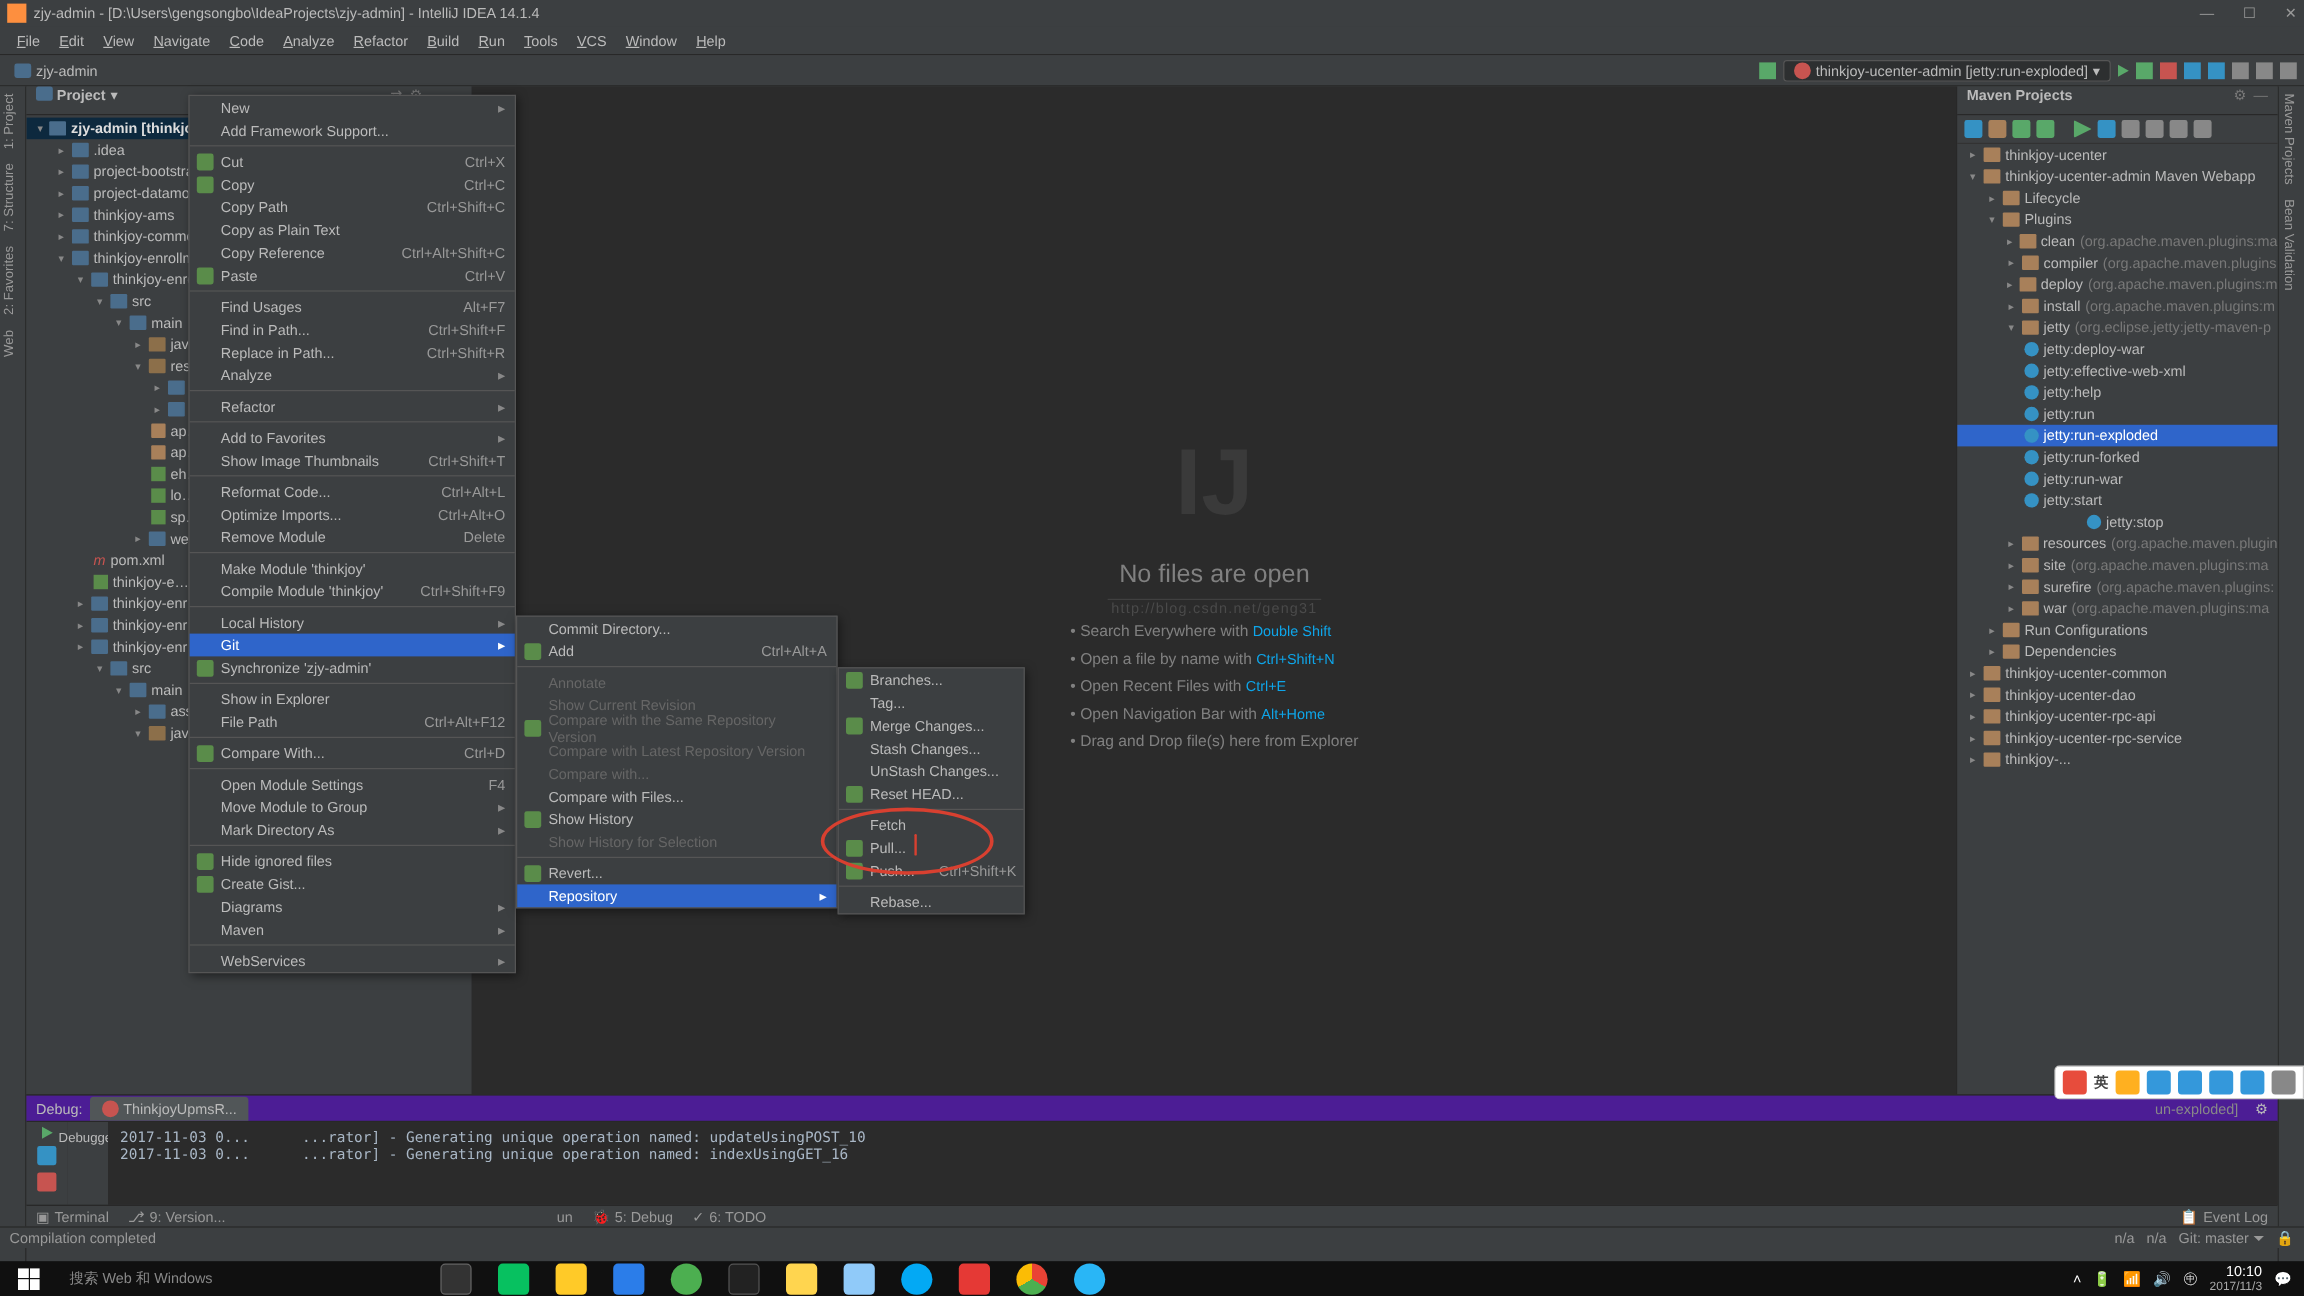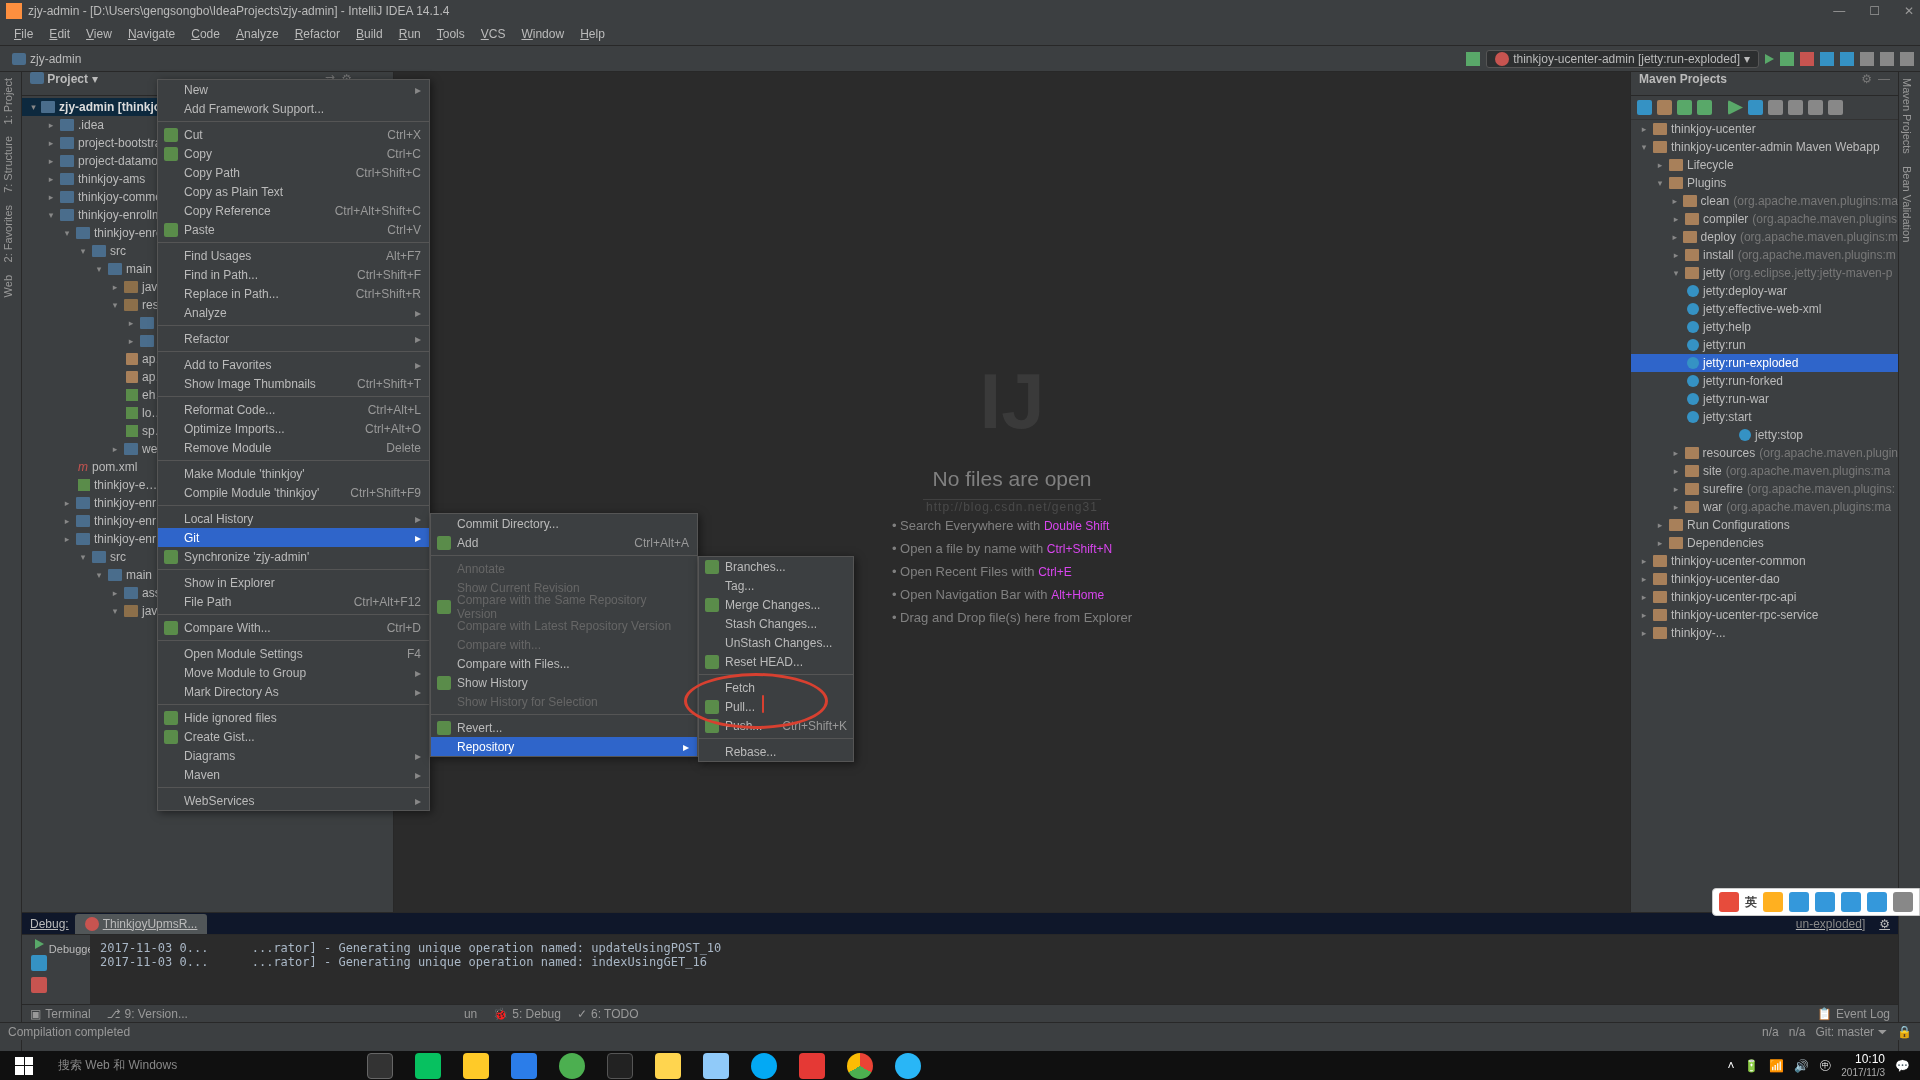--- a/index.html
+++ b/index.html
@@ -39,21 +39,21 @@
 .fo.pkg { background: #8c6f4a; }
 .fo.xml { background: #5a8c4a; width: 12px; border-radius: 0; }
 .fo.conf { background: #a8805a; width: 12px; }
 .gray { color: #787878; }
 .bold { font-weight: bold; color: #ddd; }
 
 .editor { position: absolute; left: 394px; top: 72px; right: 290px; bottom: 335px; background: #2b2b2b; display: flex; flex-direction: column; align-items: center; justify-content: center; color: #808080;}
 .editor .logo { font-size: 78px; color: #3a3a3a; font-weight: bold; margin-bottom: 20px; }
 .editor .msg-title { font-size: 21px; color: #808080; border-bottom: 1px solid #404040; padding: 0 10px 8px; margin-bottom: 14px;}
 .editor .tip { padding: 4px 0; font-size: 13px; color: #808080;}
-.editor .tip .kb { color: #d946ef; }
+.editor .tip .kb { color: #0ea5e9; }
 .watermark { position: absolute; top: 51%; color: #4a4a4a; font-size: 12px; letter-spacing: 1px;}
 
 .maven-panel { position: absolute; right: 22px; top: 72px; width: 268px; bottom: 335px; background: #3c3f41; border-left: 1px solid #282828;}
 .maven-toolbar { height: 24px; display: flex; align-items: center; gap: 5px; padding: 0 6px; border-bottom: 1px solid #323232;}
 .maven-toolbar .ic { width: 15px; height: 15px; background: #555; border-radius: 2px;}
 .maven-toolbar .ic.refresh { background: #3592c4;}
 .maven-toolbar .ic.plus { background: #59a869;}
 .maven-toolbar .ic.run { background: #59a869; clip-path: polygon(0 0,100% 50%,0 100%);}
 .maven-tree { overflow: hidden; }
 .maven-tree .row { padding: 1px 0 1px 6px; white-space: nowrap; display: flex; align-items: center; gap: 4px; height: 18px; color: #bbb; font-size: 12px;}
@@ -72,21 +72,21 @@
 .context-menu .mi .lic { position: absolute; left: 6px; width: 14px; height: 14px; }
 
 .cm1 { left: 157px; top: 79px; width: 273px; }
 .cm2 { left: 430px; top: 513px; width: 268px; }
 .cm3 { left: 698px; top: 556px; width: 156px; }
 
 .red-ellipse { position: absolute; left: 684px; top: 673px; width: 144px; height: 56px; border: 3px solid #d84030; border-radius: 50%; pointer-events: none; }
 .red-line { position: absolute; left: 762px; top: 695px; width: 2px; height: 18px; background: #d84030; border-radius: 1px;}
 
 .bottom-tool { position: absolute; left: 22px; right: 22px; bottom: 36px; height: 299px; background: #2b2b2b; border-top: 1px solid #282828; display:flex; flex-direction: column;}
-.debug-head { height: 22px; background: #0f172a; display:flex; align-items:center; padding: 0 8px; gap: 6px; color: #bbb; border-bottom: 1px solid #282828; text-decoration: underline;}
+.debug-head { height: 22px; background: #4c1d95; display:flex; align-items:center; padding: 0 8px; gap: 6px; color: #bbb; border-bottom: 1px solid #282828;}
 .dtab { padding: 2px 10px; background: #515658; border-radius: 3px 3px 0 0; color: #bbb; height: 20px; display: flex; align-items: center;}
 .dtab.off { background: transparent;}
 .debug-body { flex: 1; display: flex;}
 .debug-left { width: 34px; background: #3c3f41; display: flex; flex-direction: column; align-items: center; padding-top: 4px; gap: 6px;}
 .dl-ic { width: 16px; height: 16px; background: #555; border-radius: 2px;}
 .console-out { flex: 1; background: #2b2b2b; padding: 6px 10px; font-family: Consolas, monospace; color: #a9b7c6; font-size: 12px; white-space: pre; overflow: hidden;}
 
 .bottom-tabs { position: absolute; left: 22px; right: 22px; bottom: 18px; height: 18px; background: #3c3f41; display: flex; align-items: center; font-size: 11px; color: #999; border-top: 1px solid #282828;}
 .bottom-tabs .bt { padding: 0 8px; display: flex; align-items: center; gap: 4px;}
 

